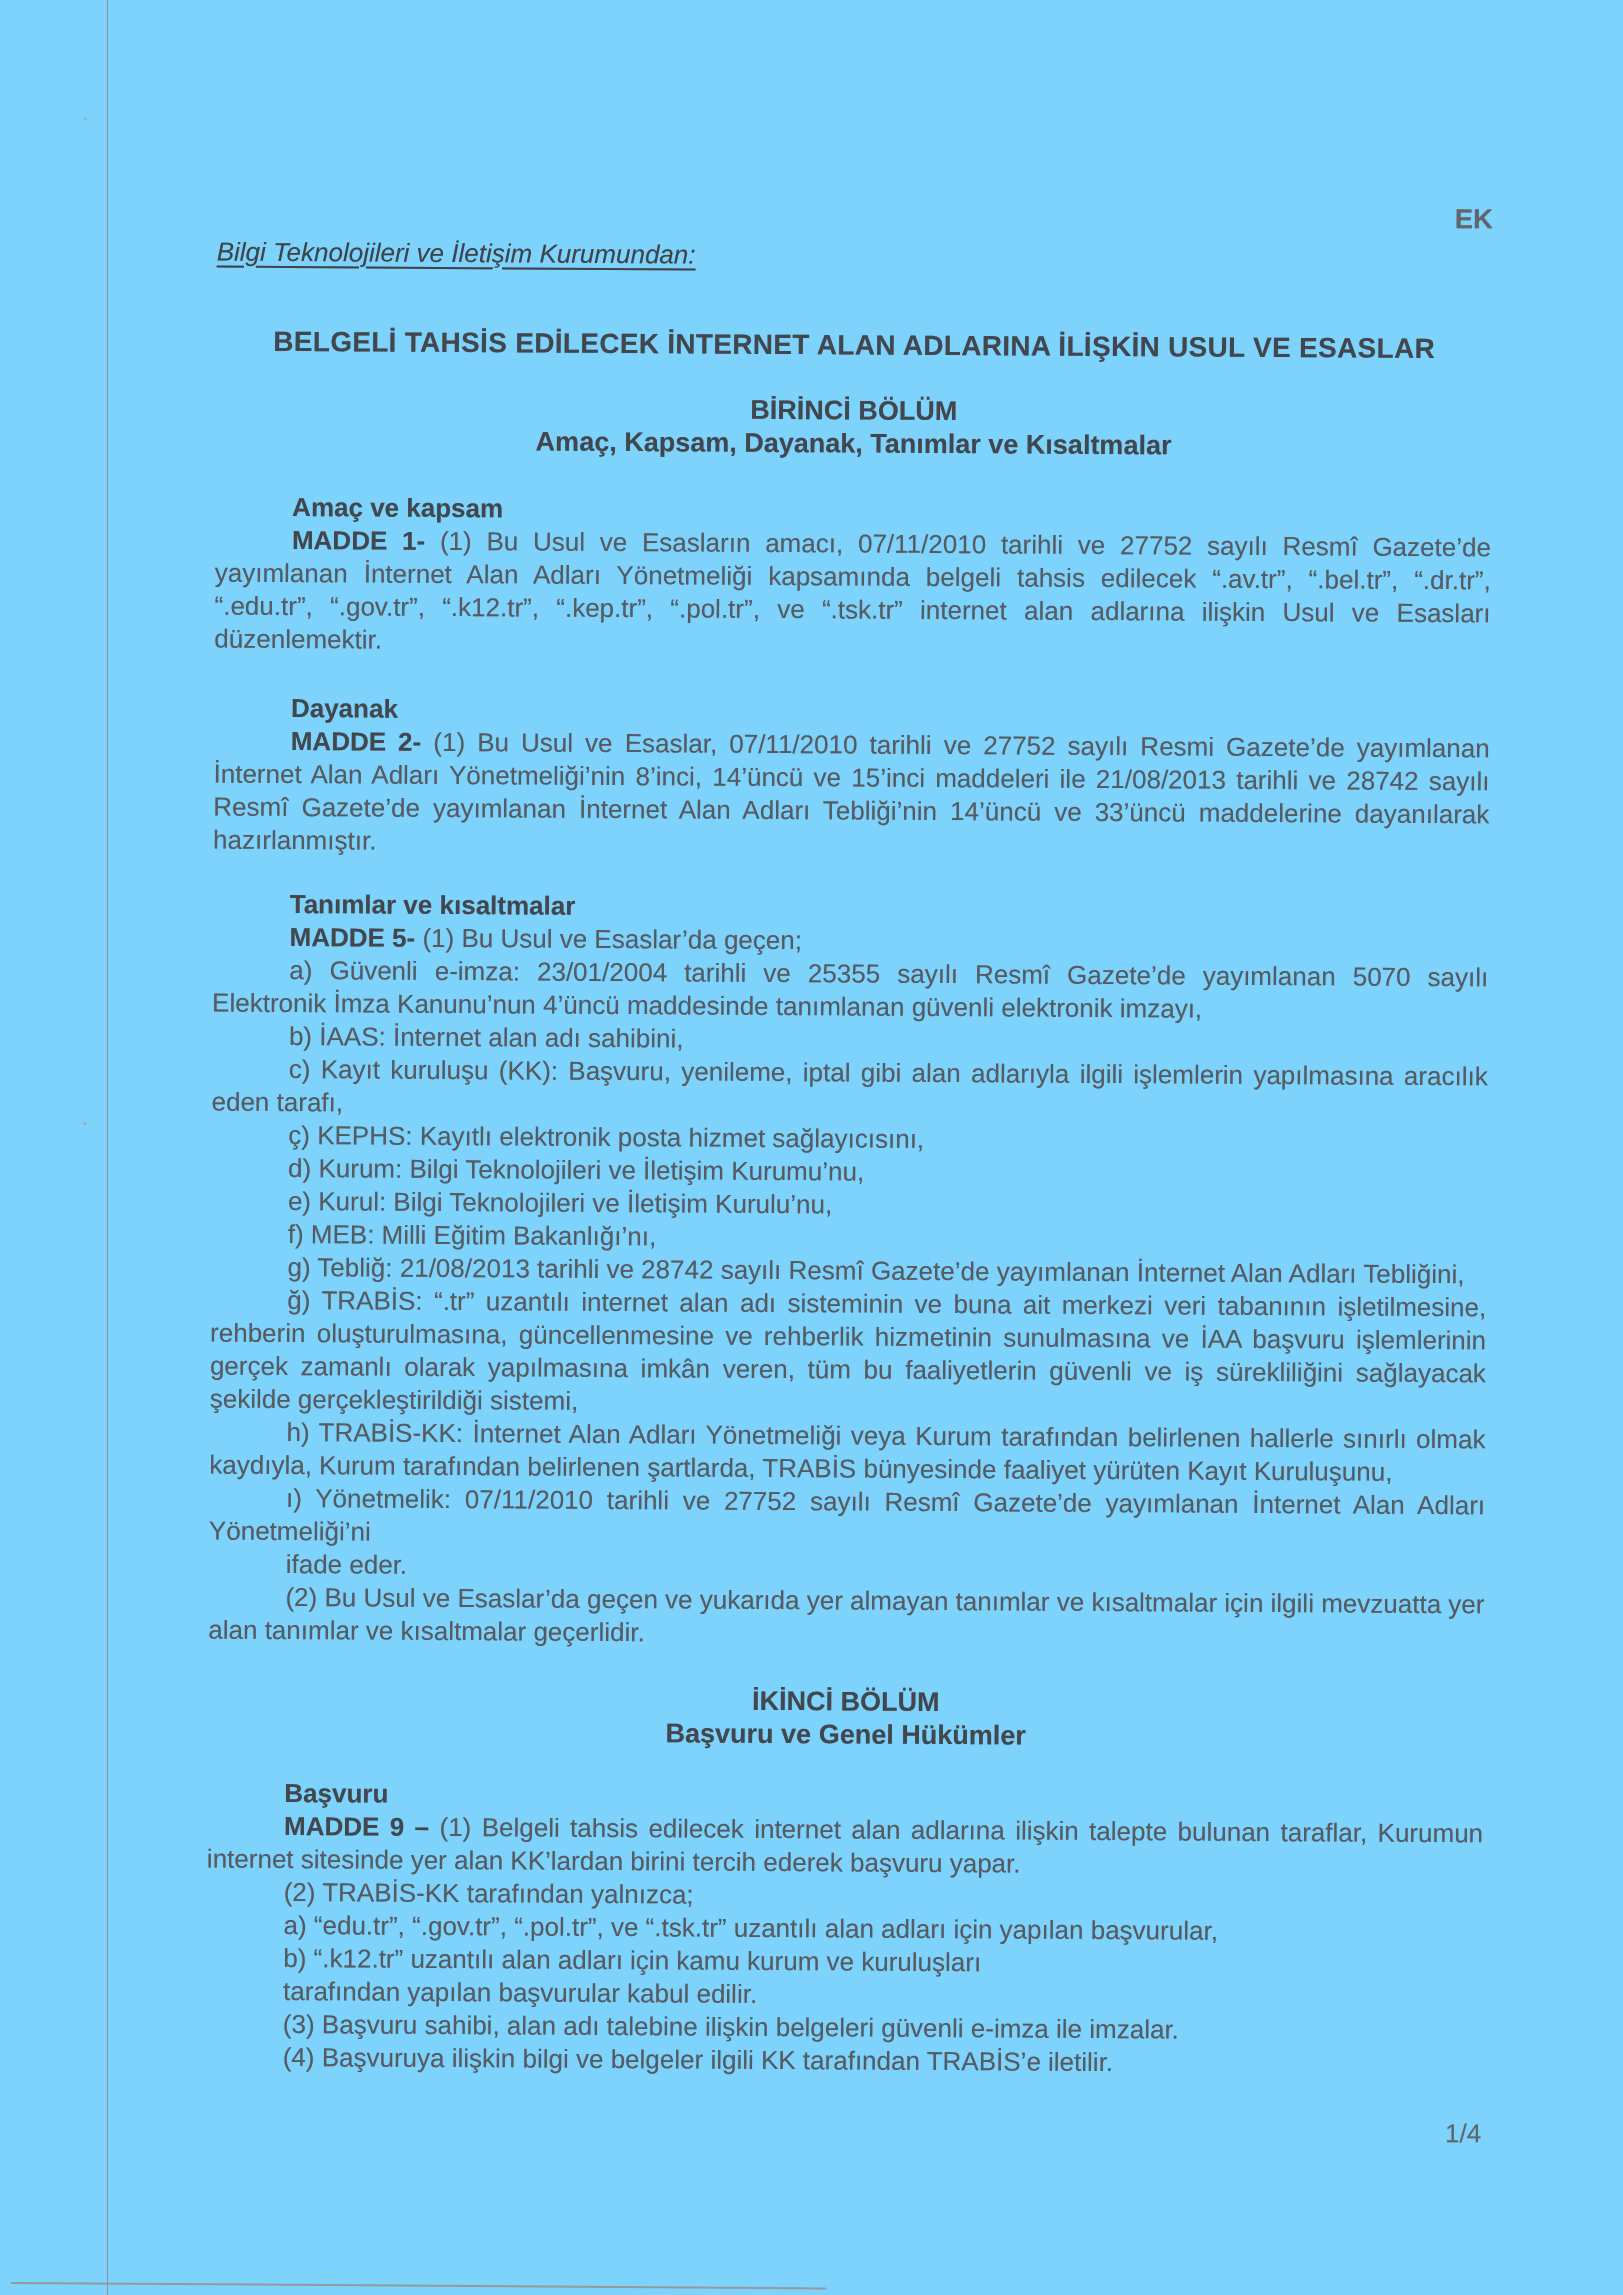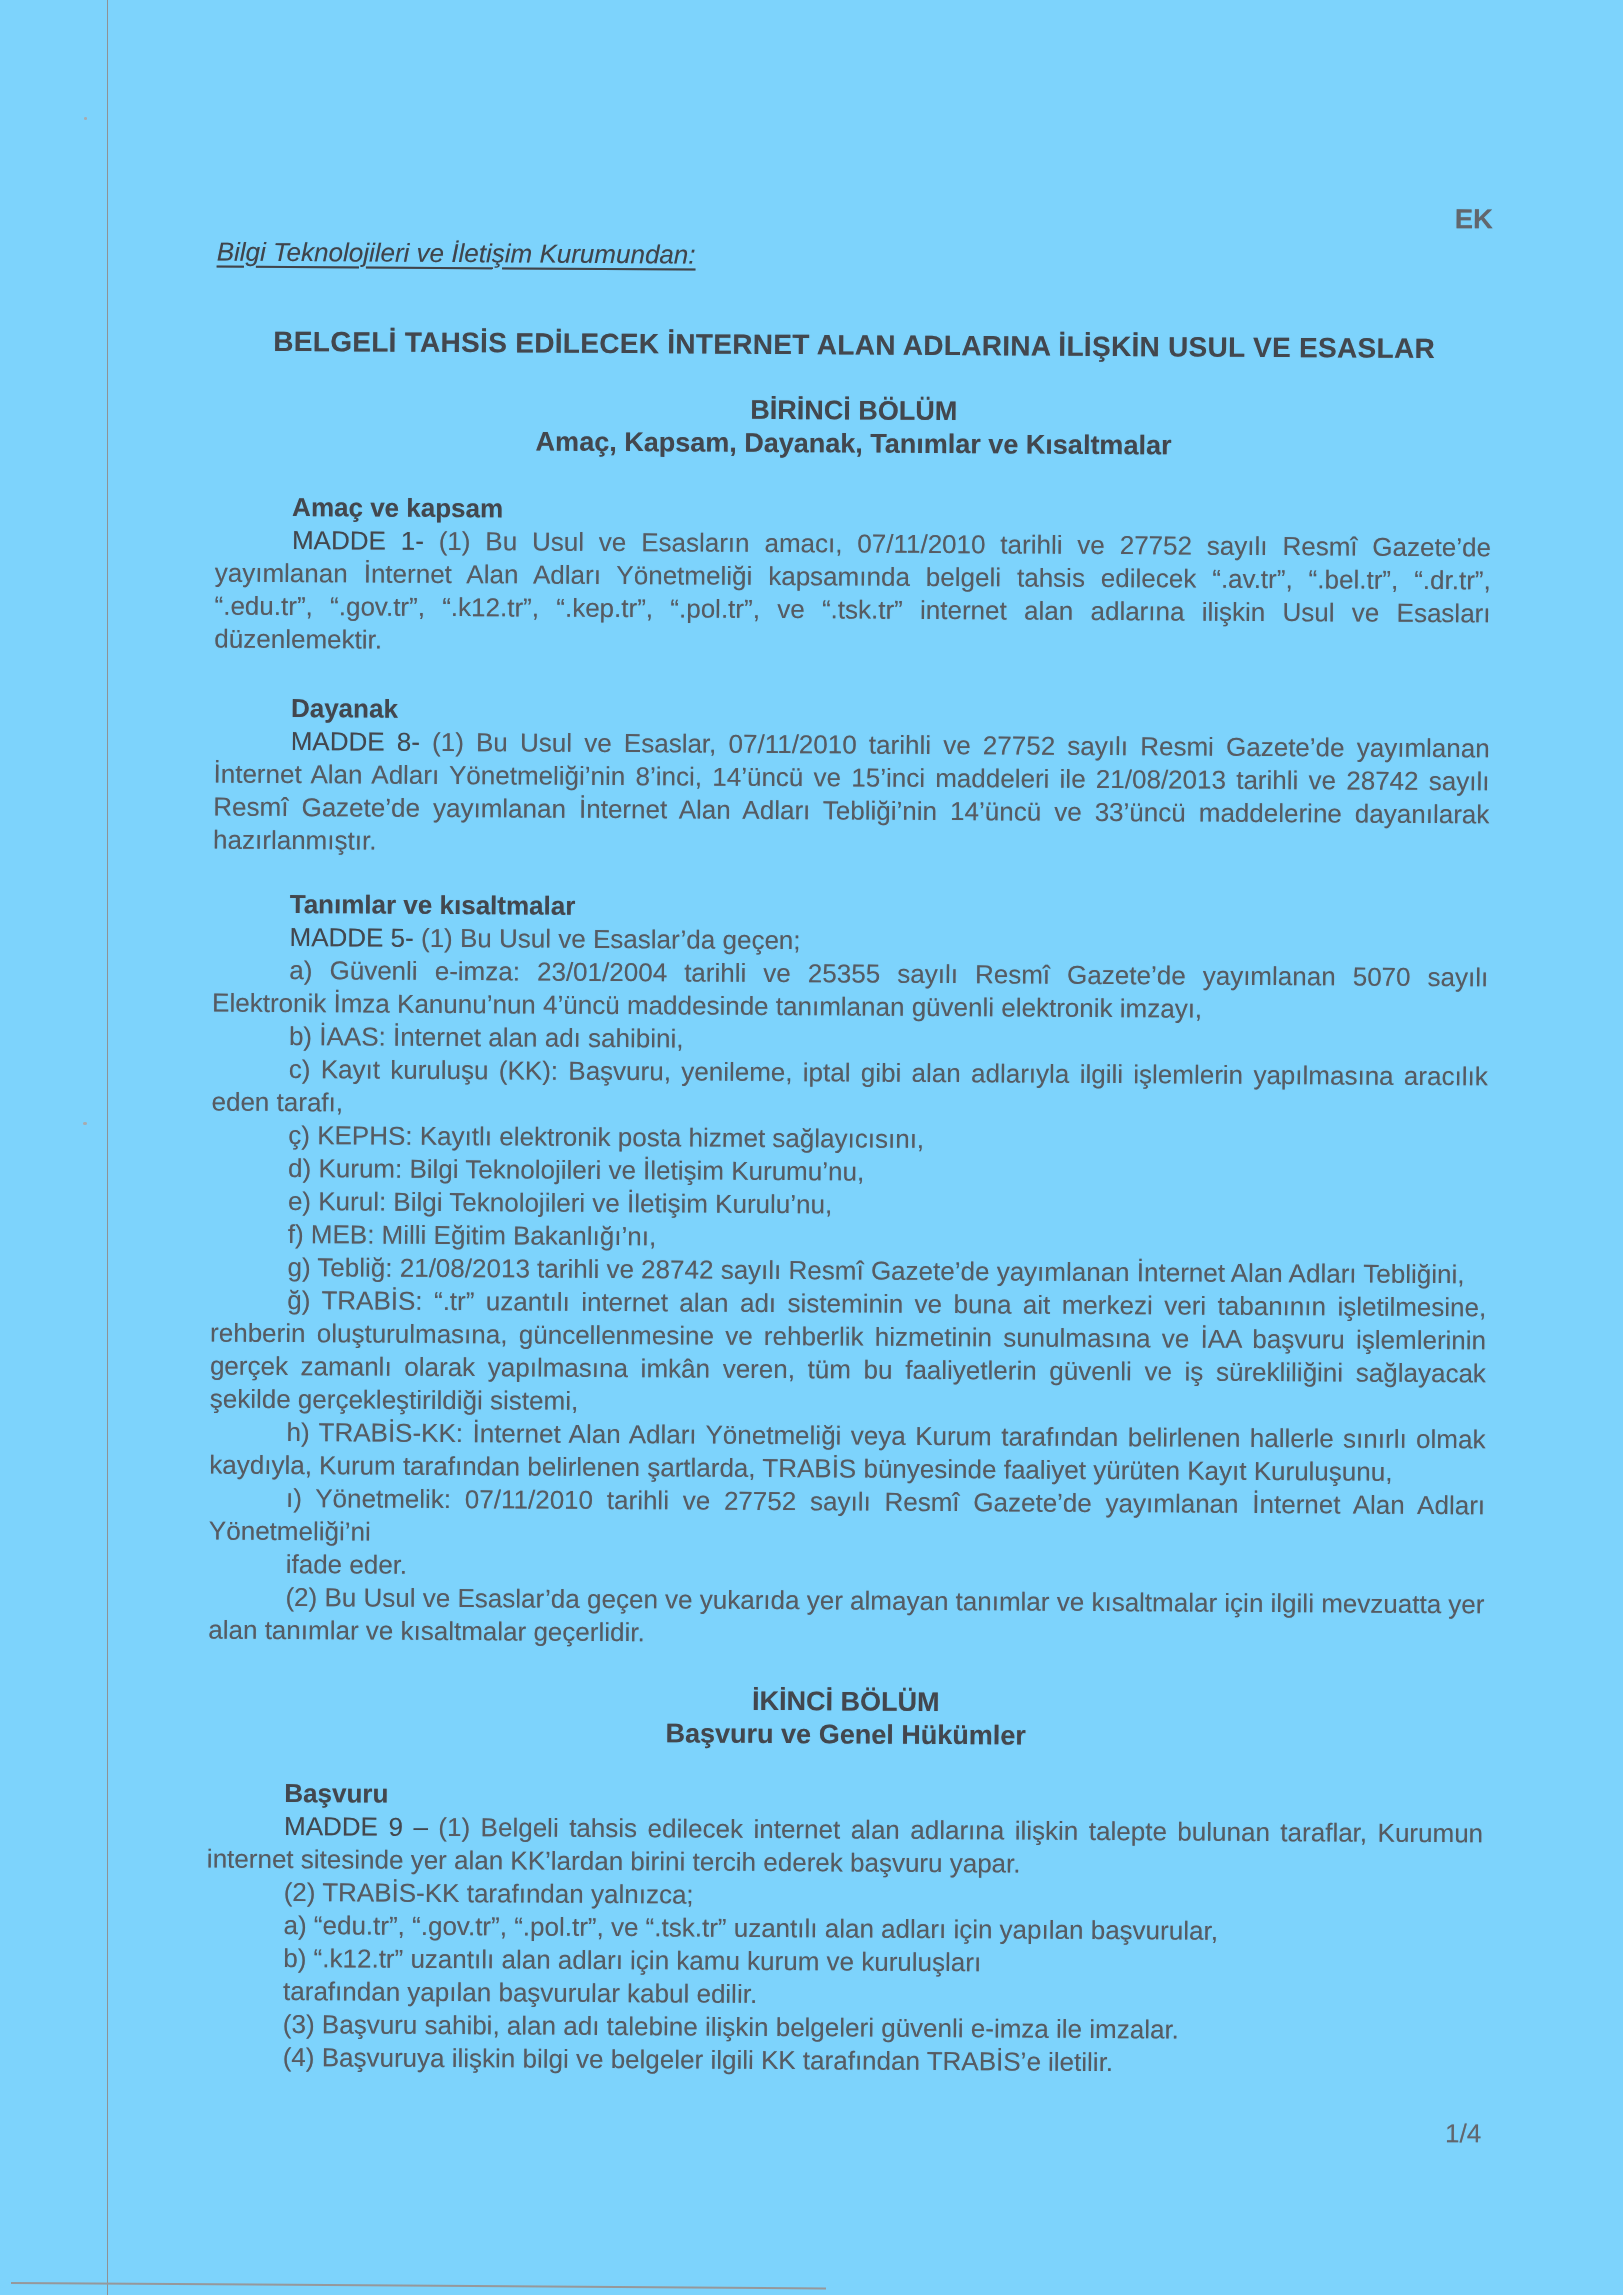--- a/index.html
+++ b/index.html
@@ -95,21 +95,21 @@
   .g-dayanak { margin-top: 36px; }
   .g-tanimlar { margin-top: 31px; }
   .g-basvuru { margin-top: 29.5px; }
   .g-small { margin-top: 3.9px; }
   .para {
     margin: 0;
     text-align: justify;
     text-indent: 77px;
   }
   .para .lead {
-    font-weight: 400;
+    font-weight: 700;
     color: #42474e;
   }
   .para.left-only { text-align: left; }
   .pageno-row {
     margin-top: 36px;
     text-align: right;
     color: #62666c;
   }
 </style>
 </head>
@@ -130,21 +130,21 @@
 
     <div class="row title-row">BELGELİ TAHSİS EDİLECEK İNTERNET ALAN ADLARINA İLİŞKİN USUL VE ESASLAR</div>
 
     <div class="row chapter-row g-ch1">BİRİNCİ BÖLÜM</div>
     <div class="row chapter-row">Amaç, Kapsam, Dayanak, Tanımlar ve Kısaltmalar</div>
 
     <div class="row sec-heading g-amac">Amaç ve kapsam</div>
     <p class="para"><span class="lead">MADDE 1-</span><span> (1) Bu Usul ve Esasların amacı, 07/11/2010 tarihli ve 27752 sayılı Resmî Gazete’de yayımlanan İnternet Alan Adları Yönetmeliği kapsamında belgeli tahsis edilecek “.av.tr”, “.bel.tr”, “.dr.tr”, “.edu.tr”, “.gov.tr”, “.k12.tr”, “.kep.tr”, “.pol.tr”, ve “.tsk.tr” internet alan adlarına ilişkin Usul ve Esasları düzenlemektir.</span></p>
 
     <div class="row sec-heading g-dayanak">Dayanak</div>
-    <p class="para"><span class="lead">MADDE 8-</span><span> (1) Bu Usul ve Esaslar, 07/11/2010 tarihli ve 27752 sayılı Resmi Gazete’de yayımlanan İnternet Alan Adları Yönetmeliği’nin 8’inci, 14’üncü ve 15’inci maddeleri ile 21/08/2013 tarihli ve 28742 sayılı Resmî Gazete’de yayımlanan İnternet Alan Adları Tebliği’nin 14’üncü ve 33’üncü maddelerine dayanılarak hazırlanmıştır.</span></p>
+    <p class="para"><span class="lead">MADDE 2-</span><span> (1) Bu Usul ve Esaslar, 07/11/2010 tarihli ve 27752 sayılı Resmi Gazete’de yayımlanan İnternet Alan Adları Yönetmeliği’nin 8’inci, 14’üncü ve 15’inci maddeleri ile 21/08/2013 tarihli ve 28742 sayılı Resmî Gazete’de yayımlanan İnternet Alan Adları Tebliği’nin 14’üncü ve 33’üncü maddelerine dayanılarak hazırlanmıştır.</span></p>
 
     <div class="row sec-heading g-tanimlar">Tanımlar ve kısaltmalar</div>
     <p class="para"><span class="lead">MADDE 5-</span><span> (1) Bu Usul ve Esaslar’da geçen;</span></p>
     <p class="para">a) Güvenli e-imza: 23/01/2004 tarihli ve 25355 sayılı Resmî Gazete’de yayımlanan 5070 sayılı Elektronik İmza Kanunu’nun 4’üncü maddesinde tanımlanan güvenli elektronik imzayı,</p>
     <p class="para">b) İAAS: İnternet alan adı sahibini,</p>
     <p class="para">c) Kayıt kuruluşu (KK): Başvuru, yenileme, iptal gibi alan adlarıyla ilgili işlemlerin yapılmasına aracılık eden tarafı,</p>
     <p class="para">ç) KEPHS: Kayıtlı elektronik posta hizmet sağlayıcısını,</p>
     <p class="para">d) Kurum: Bilgi Teknolojileri ve İletişim Kurumu’nu,</p>
     <p class="para">e) Kurul: Bilgi Teknolojileri ve İletişim Kurulu’nu,</p>
     <p class="para">f) MEB: Milli Eğitim Bakanlığı’nı,</p>

